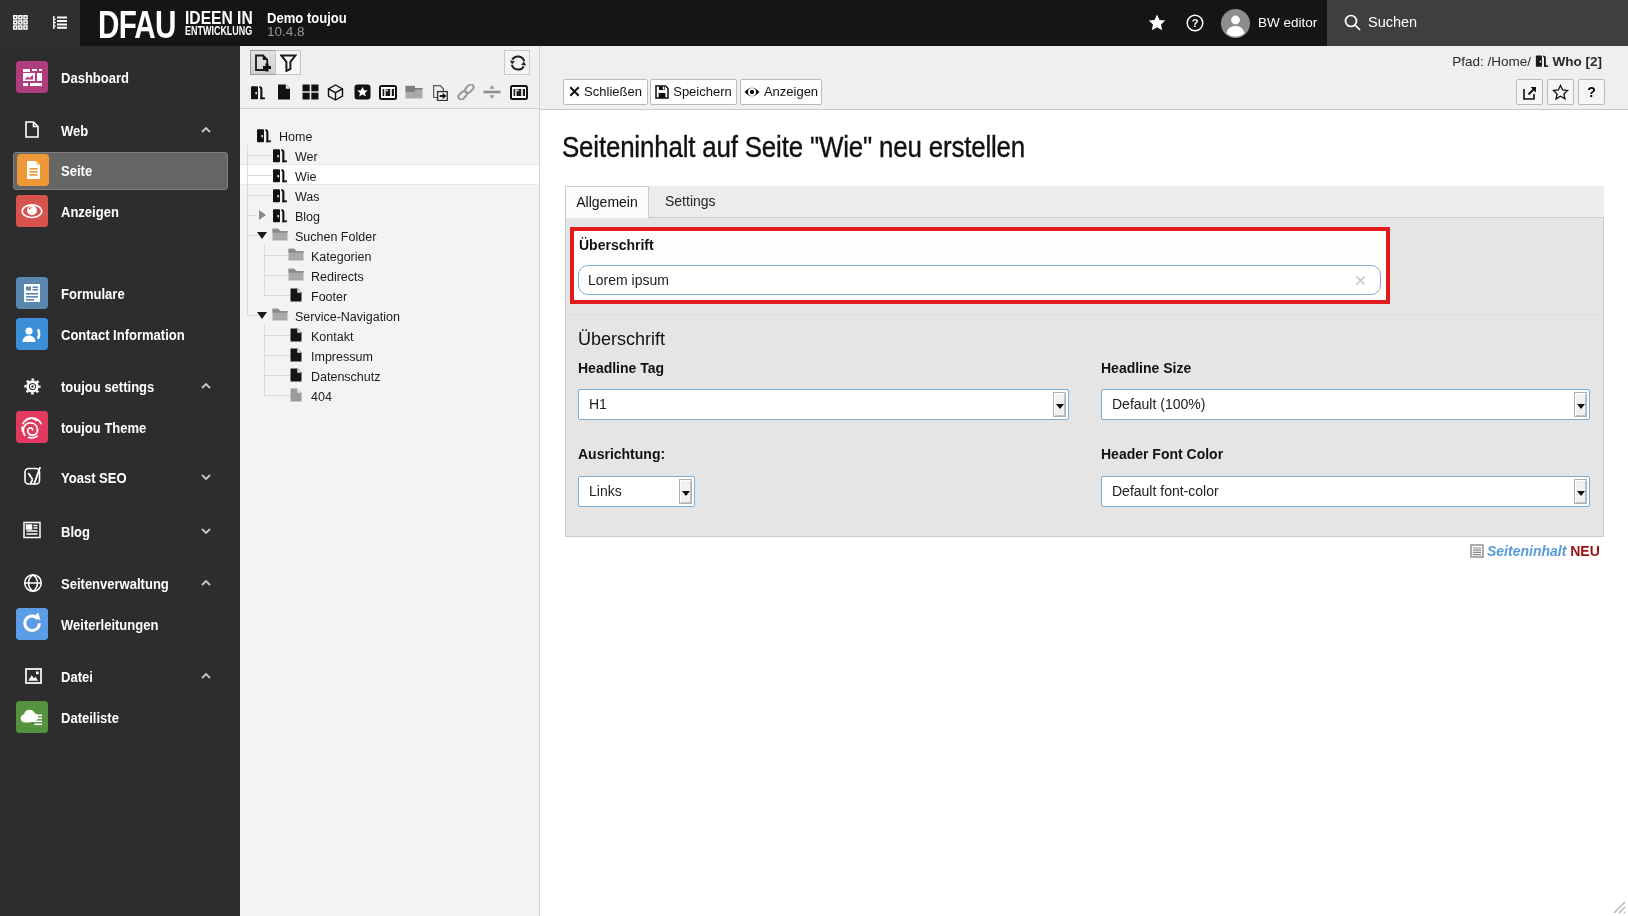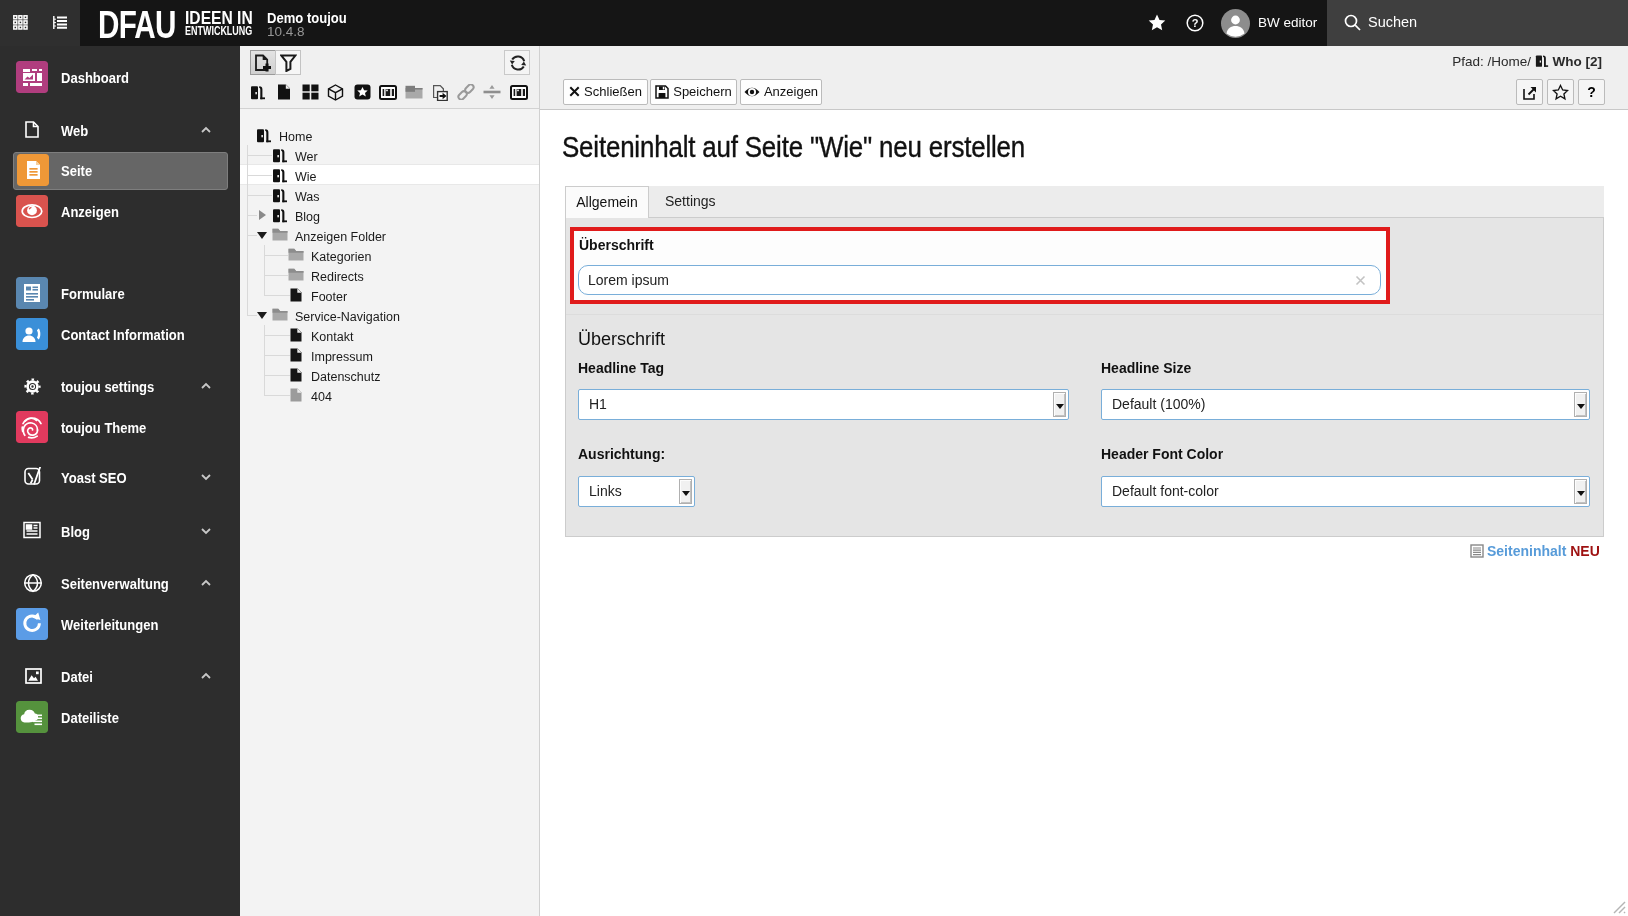--- a/index.html
+++ b/index.html
@@ -474,21 +474,21 @@
       </div>
       <div class="tree-row" style="top:179px;">
         <div style="position:absolute; left:7px; top:10px; width:10px; height:1px; background:#d9d9d9;"></div>
         <span style="position:absolute; left:17px; top:7px;">
           <span style="position:absolute; display:inline-block; width:0; height:0; border-left:5px solid transparent; border-right:5px solid transparent; border-top:7px solid #1a1a1a;"></span>
         </span>
         <span style="position:absolute; left:32px; top:3px;"><svg width="16" height="13" viewBox="0 0 16 13">
             <path d="M0.5 12.5 V0.8 h5.8 l1.8 2.2 h7.4 v9.5z" fill="#a9a9a9"></path>
             <path d="M0.5 4.8 V0.8 h5.8 l1.8 2.2 h7.4 v1.8z" fill="#8d8d8d"></path>
           </svg></span>
-        <span class="tree-label" style="left:55px;">Anzeigen Folder</span>
+        <span class="tree-label" style="left:55px;">Suchen Folder</span>
       </div>
       <div class="tree-row" style="top:199px;">
         <div style="position:absolute; left:24px; top:10px; width:24px; height:1px; background:#d9d9d9;"></div>
         <span style="position:absolute; left:48px; top:3px;"><svg width="16" height="13" viewBox="0 0 16 13">
             <path d="M0.5 12.5 V0.8 h5.8 l1.8 2.2 h7.4 v9.5z" fill="#a9a9a9"></path>
             <path d="M0.5 4.8 V0.8 h5.8 l1.8 2.2 h7.4 v1.8z" fill="#8d8d8d"></path>
           </svg></span>
         <span class="tree-label" style="left:71px;">Kategorien</span>
       </div>
       <div class="tree-row" style="top:219px;">
@@ -612,21 +612,21 @@
   <div class="sel" style="left:12px; top:258px; width:117px;">Links<span class="arrowbox"></span></div>
   <div class="sel" style="left:535px; top:258px; width:489px;">Default font-color<span class="arrowbox"></span></div>
 </div>
 
 <div id="newfooter" style="position:absolute; left:1470px; top:543px; font-size:14px; font-weight:700; white-space:nowrap;">
   <svg style="vertical-align:-2px; margin-right:3px;" width="14" height="14" viewBox="0 0 14 14">
       <rect x="1" y="1" width="12" height="12" fill="#fff" stroke="#888" stroke-width="1.4"></rect>
       <g stroke="#888" stroke-width="1.2">
         <path d="M3 4 h8 M3 6.2 h8 M3 8.4 h8 M3 10.6 h8"></path>
       </g>
-    </svg><span style="color:#579bd9;">Seiteninhalt</span> <span style="color:#9e1111;">NEU</span>
+    </svg><span style="color:#579bd9;font-style:italic;">Seiteninhalt</span> <span style="color:#9e1111;">NEU</span>
 </div>
 
 <svg style="position:absolute; left:1611px; top:899px;" width="15" height="15" viewBox="0 0 15 15">
     <g stroke="#b5b5b5" stroke-width="1.4">
       <path d="M14 3 L3 14"></path>
       <path d="M14 8 L8 14"></path>
       <path d="M14 13 L13 14"></path>
     </g>
   </svg>
 

